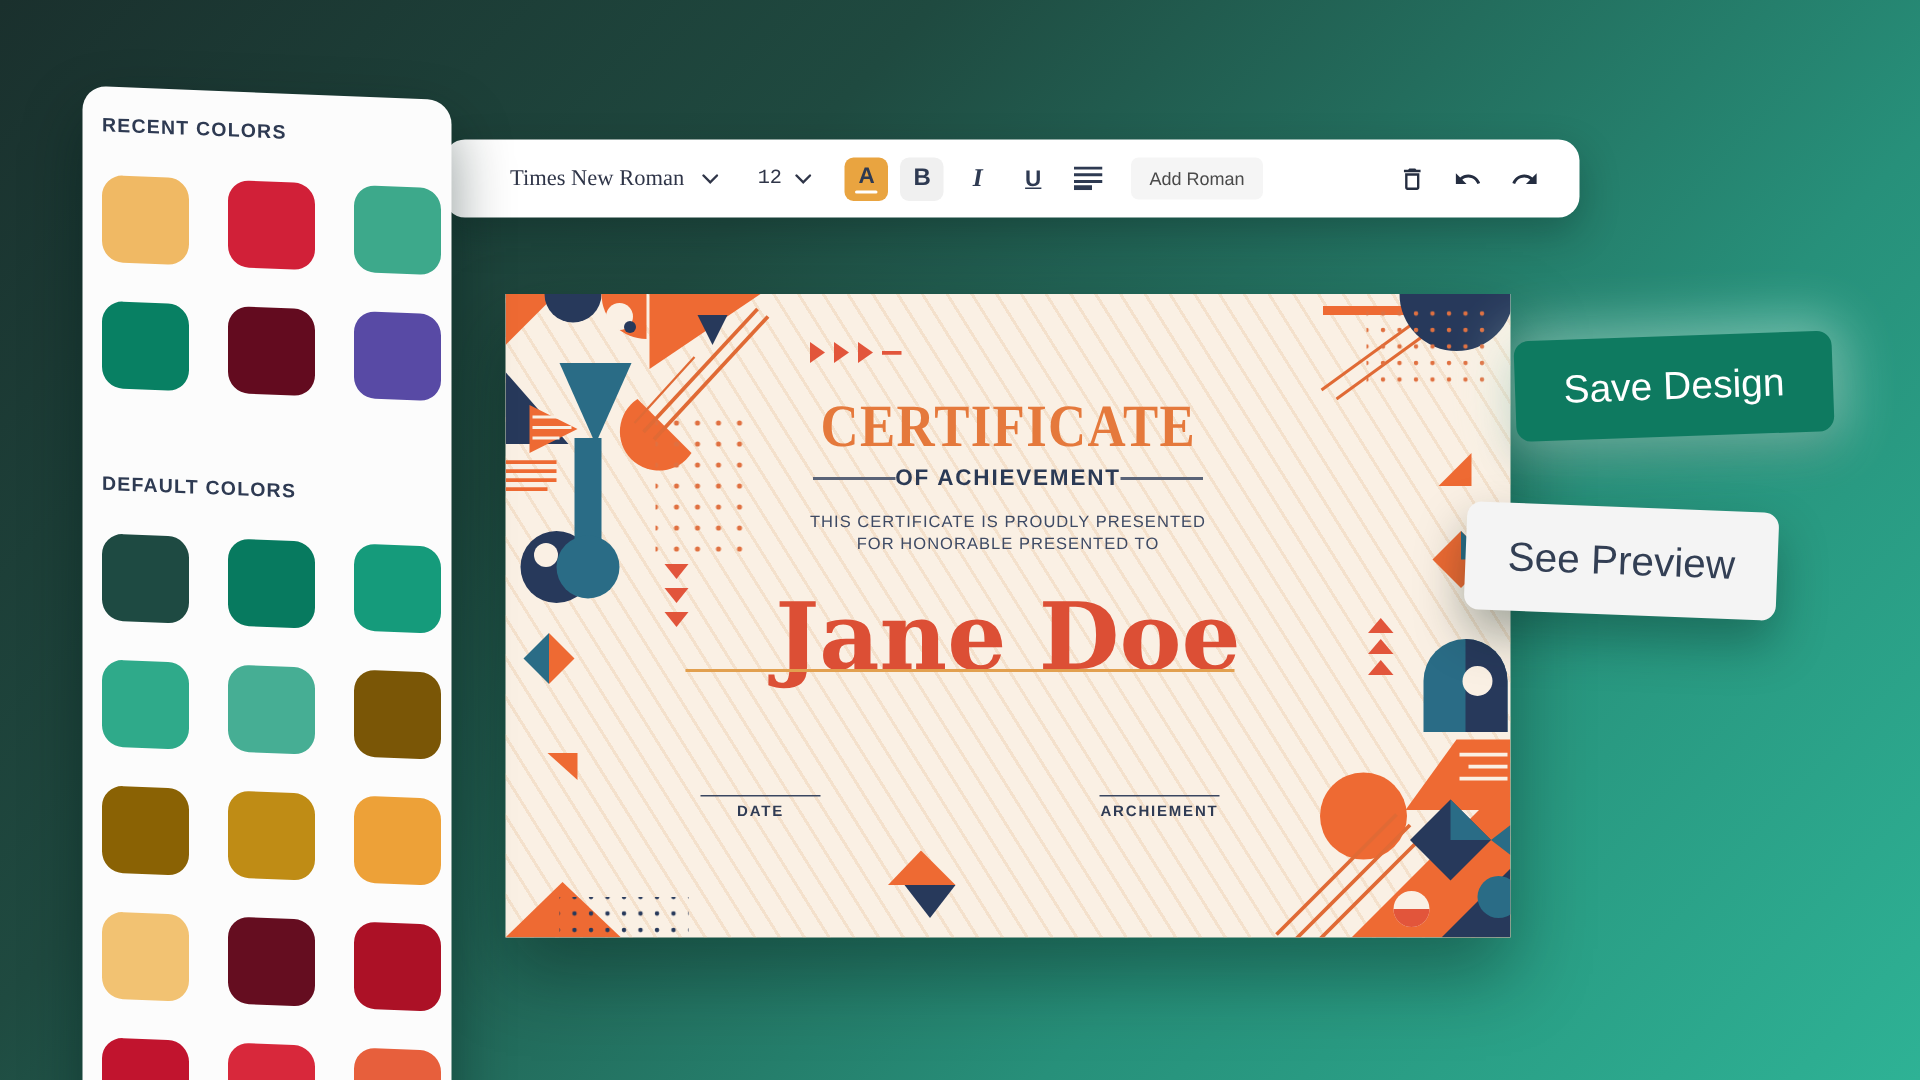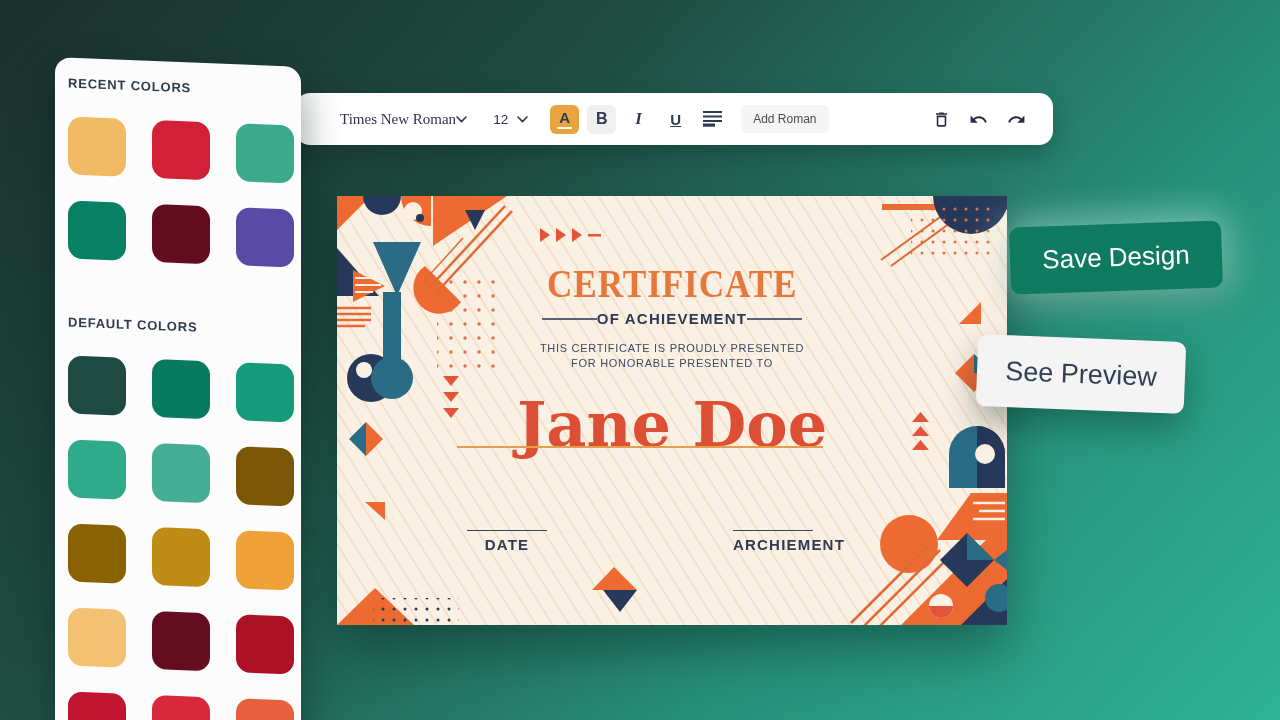--- a/index.html
+++ b/index.html
@@ -23,24 +23,24 @@
   .swatch{ width:58px; height:58px; border-radius:14px; cursor:pointer; }
   .default-label{ margin-top:56px; }
 
   
   .toolbar{
     position:absolute; left:296px; top:93px; width:757px; height:52px;
     background:#fff; border-radius:14px;
     box-shadow:0 10px 26px rgba(8,30,26,.30);
     display:flex; align-items:center; padding:0 26px 0 44px; z-index:4;
   }
-  .font-select{ display:flex; align-items:center; font-family:"Liberation Serif",serif;
+  .font-select{ display:flex; align-items:center; gap:12px; font-family:"Liberation Serif",serif;
     font-size:15px; color:#2F3548; cursor:pointer; }
   .size-select{ margin-left:26px; display:flex; align-items:center; gap:9px; font-size:13.5px;
-    color:#2F3548; cursor:pointer; }
+    color:#2F3548; cursor:pointer;font-family:Liberation Mono, monospace; }
   .chev{ width:11px; height:7px; }
   .fmt-group{ display:flex; align-items:center; gap:8px; margin-left:22px; }
   .fmt-btn{ width:29px; height:29px; border-radius:6px; display:flex; flex-direction:column;
     align-items:center; justify-content:center; font-weight:700; color:#2E3A52; font-size:15px; cursor:pointer; }
   .fmt-color{ background:#E9A440; }
   .fmt-color .a-bar{ width:15px; height:2.5px; background:#fff; border-radius:2px; margin-top:1px; }
   .fmt-bold{ background:#F0F0F0; font-size:16px; }
   .fmt-italic{ font-family:"Liberation Serif",serif; font-style:italic; font-size:17px; font-weight:600; }
   .fmt-underline{ text-decoration:underline; font-size:15px; font-weight:600; }
   .add-text{ margin-left:14px; background:#F5F5F5; border-radius:5px; padding:7px 12px;
@@ -65,21 +65,21 @@
   .sub-dash{ width:55px; height:2px; background:#5A6377; }
   .cert-presented{ top:145px; font-size:11px; font-weight:400; letter-spacing:.7px;
     color:#3E4A64; line-height:15px; }
   .cert-name{ top:192px; font-family:"DejaVu Serif",serif; font-weight:700;
     font-size:62px; color:#DC4F35; }
   .name-underline{ position:absolute; top:250px; left:120px; width:366px; height:2px;
     background:#E2A04F; z-index:2; }
   .cert-body{ top:261px; left:112px; right:112px; font-size:11px; line-height:15.5px; color:#9C9C98; }
   .sign-block{ position:absolute; top:334px; width:80px; text-align:center; z-index:2; }
   .sign-line{ border-top:1.5px solid #394660; margin-bottom:5px; }
-  .sign-label{ font-size:15px; font-weight:700; letter-spacing:1.2px; color:#2F3B54; }
+  .sign-label{ font-size:10px; font-weight:700; letter-spacing:1.2px; color:#2F3B54; }
   .sign-date{ left:130px; } .sign-signature{ left:396px; }
 
   
   .float-btn{ position:absolute; display:flex; align-items:center; justify-content:center;
     border-radius:10px; cursor:pointer; z-index:5; }
   .save-btn{ left:1010px; top:224px; width:212px; height:67px; background:#0E7A60; color:#fff;
     font-size:26px; transform:rotate(-2deg);
     box-shadow:0 0 34px 8px rgba(214,255,242,.45), 0 12px 26px rgba(3,30,24,.25); }
   .preview-btn{ left:977px; top:338px; width:208px; height:72px; background:#F4F4F4; color:#333F54;
     font-size:27px; transform:rotate(2.2deg);

